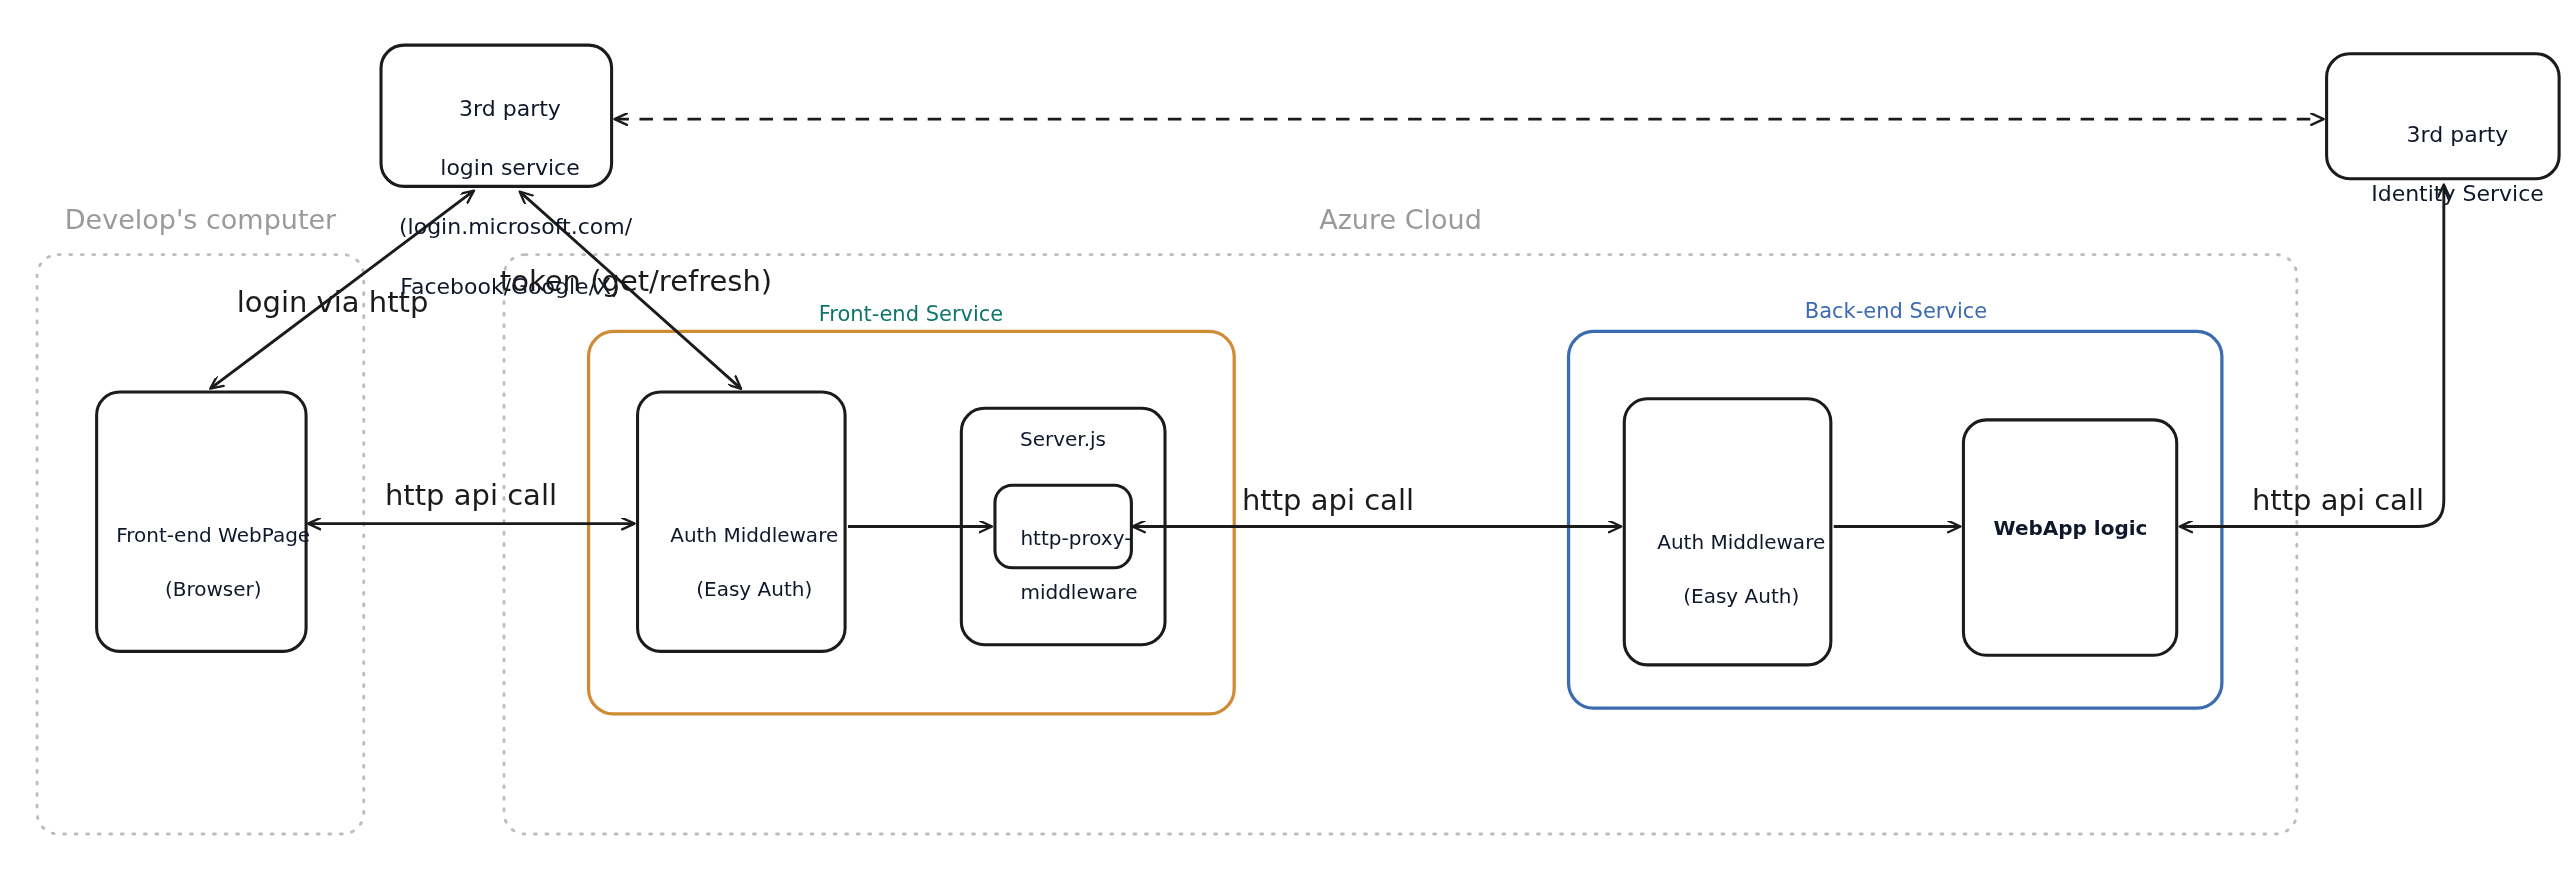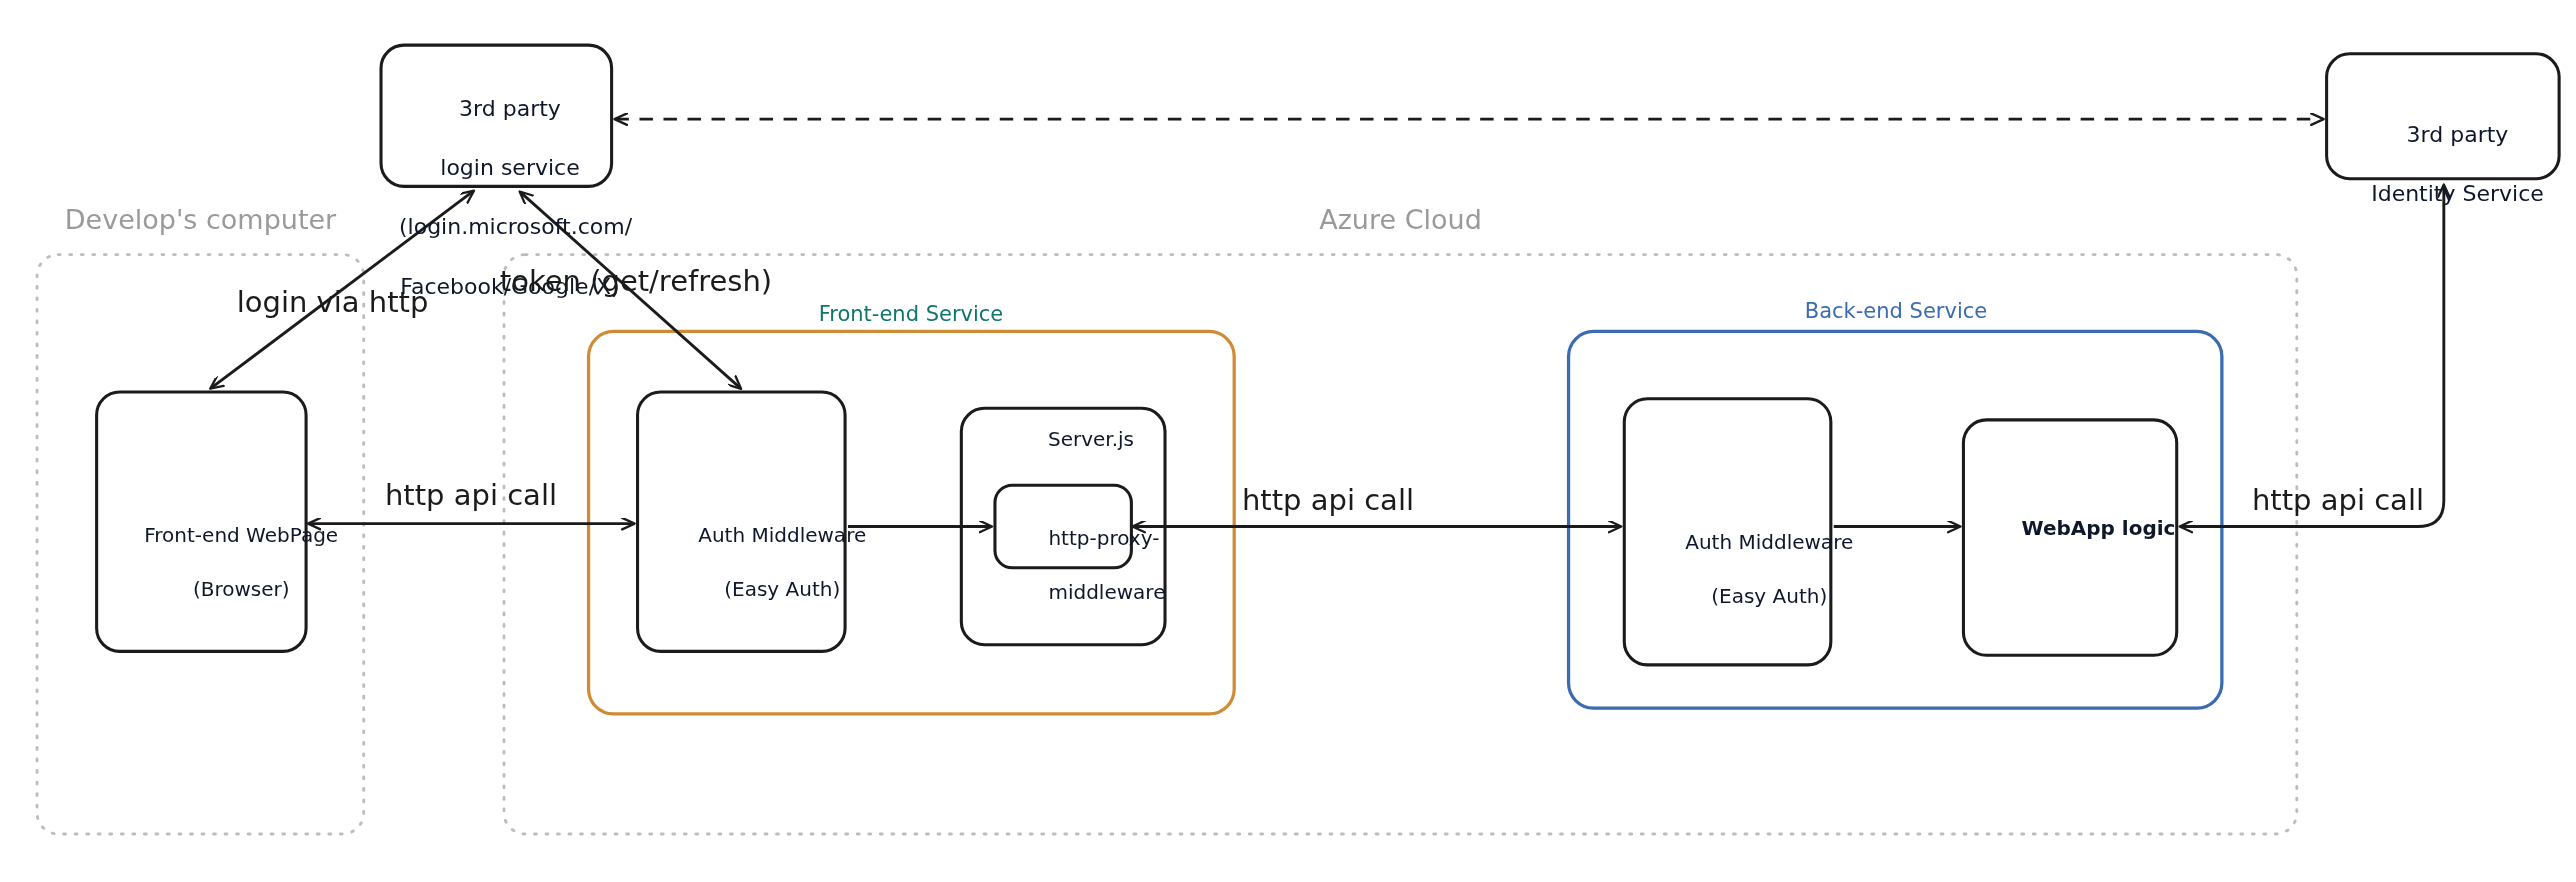--- a/index.html
+++ b/index.html
@@ -30,21 +30,20 @@
     font-family: "DejaVu Sans", sans-serif;
     line-height: 1.35;
     white-space: pre;
     pointer-events: none;
   }
   .node-label {
     font-size: 22px;
   }
   .node-label-sm {
     font-size: 20px;
-    margin-left: 28px;
   }
   .edge-label {
     font-size: 29px;
     color: #1b1b1b;
   }
   .zone-label {
     font-size: 27px;
     color: #9a9a9a;
   }
   .svc-label {

